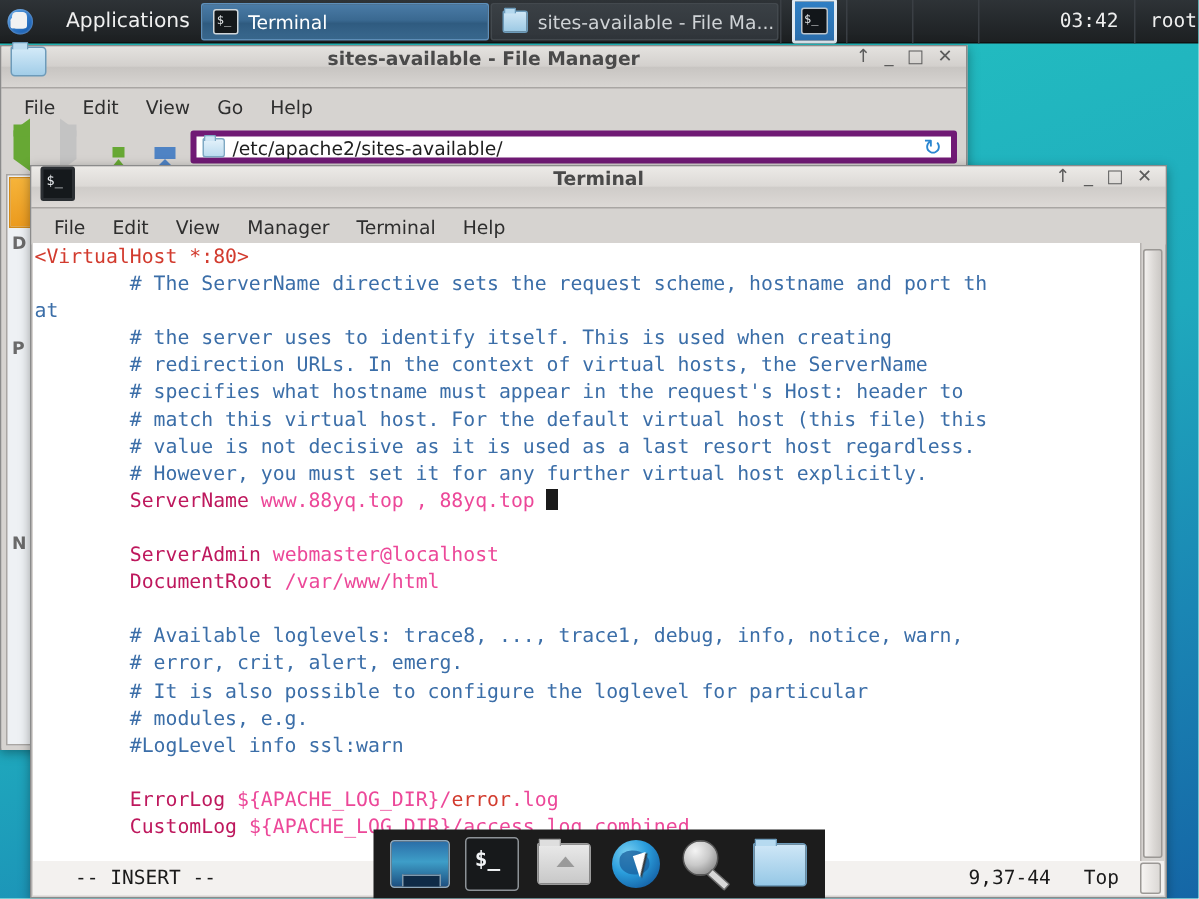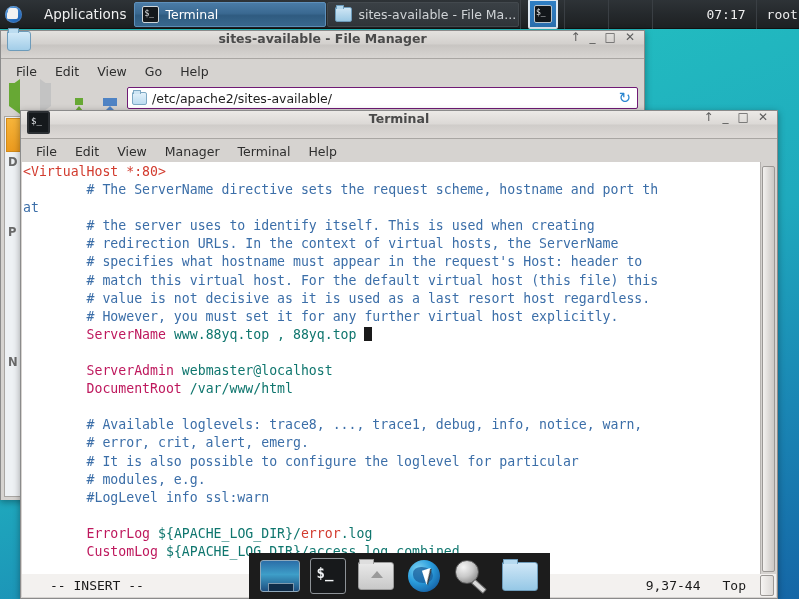--- a/index.html
+++ b/index.html
@@ -128,21 +128,21 @@
   .arrow-left::after{content:"";position:absolute;left:0;top:-4px;width:11px;height:8px;background:#67a834;}
   .arrow-right{border-left:11px solid #c3c3c3;margin-left:3px;position:relative;}
   .arrow-right::after{content:"";position:absolute;right:0;top:-4px;width:11px;height:8px;background:#c3c3c3;}
   .arrow-up{width:0;height:0;border-left:9px solid transparent;border-right:9px solid transparent;
             border-bottom:11px solid #67a834;position:relative;margin-left:3px;}
   .arrow-up::after{content:"";position:absolute;left:-4px;top:11px;width:8px;height:7px;background:#67a834;}
   .home-ico{width:0;height:0;border-left:11px solid transparent;border-right:11px solid transparent;
             border-bottom:11px solid #4f83c4;position:relative;margin-left:2px;}
   .home-ico::after{content:"";position:absolute;left:-7px;top:11px;width:14px;height:8px;background:#4f83c4;}
   .pathbar{
-    flex:1;height:22px;background:#fff;border:1px solid #701a75;border-radius:2px;
+    flex:1;height:22px;background:#fff;border:4px solid #701a75;border-radius:2px;
     display:flex;align-items:center;padding:0 4px;gap:5px;box-sizing:border-box;
   }
   .path-ico{
     width:13px;height:11px;position:relative;flex:0 0 auto;
     background:linear-gradient(180deg,#e3f1fa 0%,#bcdcf0 100%);
     border:1px solid #7ea9c4;border-radius:1px 2px 2px 2px;
   }
   .path-ico::before{content:"";position:absolute;left:0;top:-3px;width:6px;height:3px;
     background:#cfe6f5;border:1px solid #7ea9c4;border-bottom:none;border-radius:1px 1px 0 0;}
   .path-text{font-size:12.5px;color:#1e1e1e;}
@@ -199,21 +199,21 @@
   }
   #term-status .mode{padding-left:28px;}
   #term-status .pos{margin-left:auto;padding-right:22px;}
   #term-status .top{padding-right:14px;}
   #term-status .sb{
     width:12px;height:19px;border:1px solid #9b9895;border-radius:2px;margin-right:2px;
     background:linear-gradient(90deg,#f6f4f2,#dcd9d6);
   }
   .tok-tag{color:#d23b2e;}
   .tok-dir{color:#be185d;}
-  .tok-plain{color:#0f766e;}
+  .tok-plain{color:#ec4899;}
   .tok-err{color:#d23b2e;}
   .cursor{display:inline-block;width:8px;height:14px;background:#1a1a1a;vertical-align:-2px;}
 
   
   #dock{
     position:absolute;left:249px;top:553px;width:301px;height:46px;
     background:#1c1c1c;display:flex;align-items:center;justify-content:center;gap:4px;
     padding:0 6px;box-sizing:border-box;
   }
   .dock-item{width:44px;height:38px;display:flex;align-items:center;justify-content:center;position:relative;}
@@ -301,21 +301,21 @@
   </div>
   <div class="tray">
     <div class="tray-cell">
       <span class="tray-term">
           <span class="inner"></span>
         </span>
     </div>
     <div class="tray-cell"></div>
     <div class="tray-cell"></div>
     <div class="tray-cell"></div>
-    <div class="clock">07:17</div>
+    <div class="clock">03:42</div>
     <div class="user">root</div>
   </div>
 </div>
 
 <div class="window" id="fm">
   <div class="titlebar">
     <span class="t-icon"></span>
     <span class="title-text">sites-available - File Manager</span>
     <span class="wbtns">
       <span class="wbtn">↑</span>

